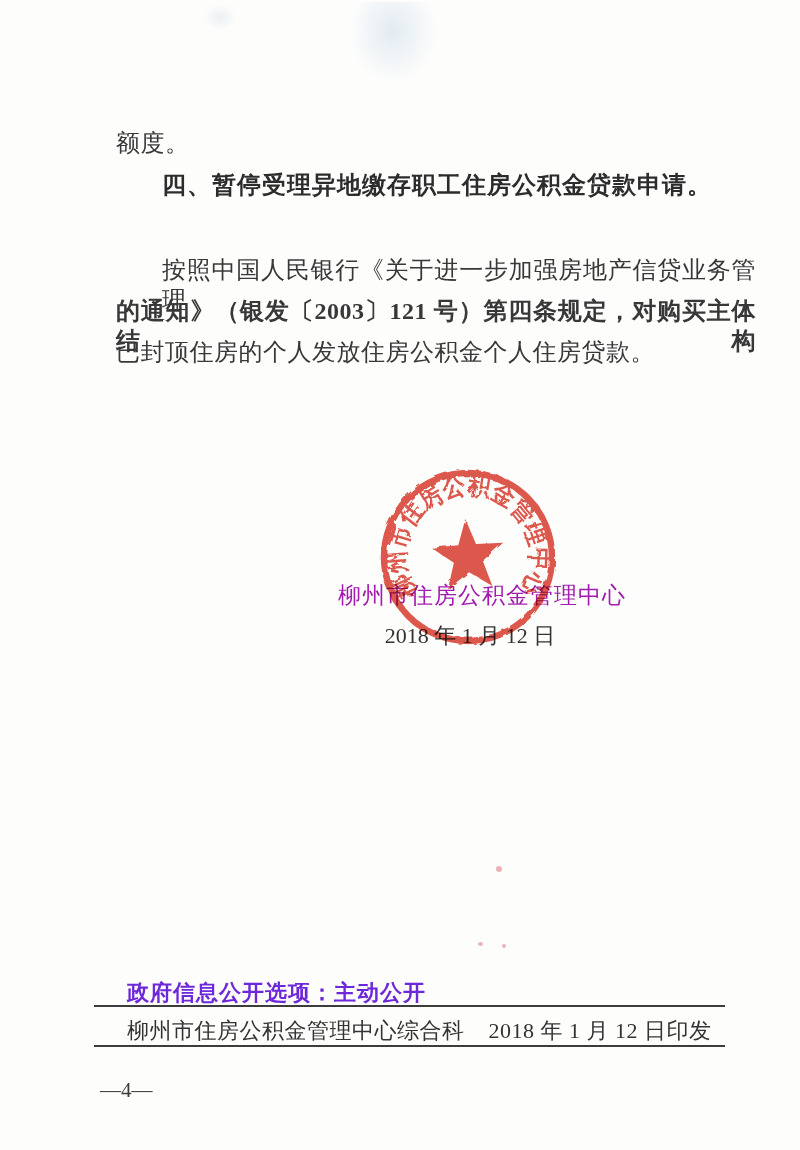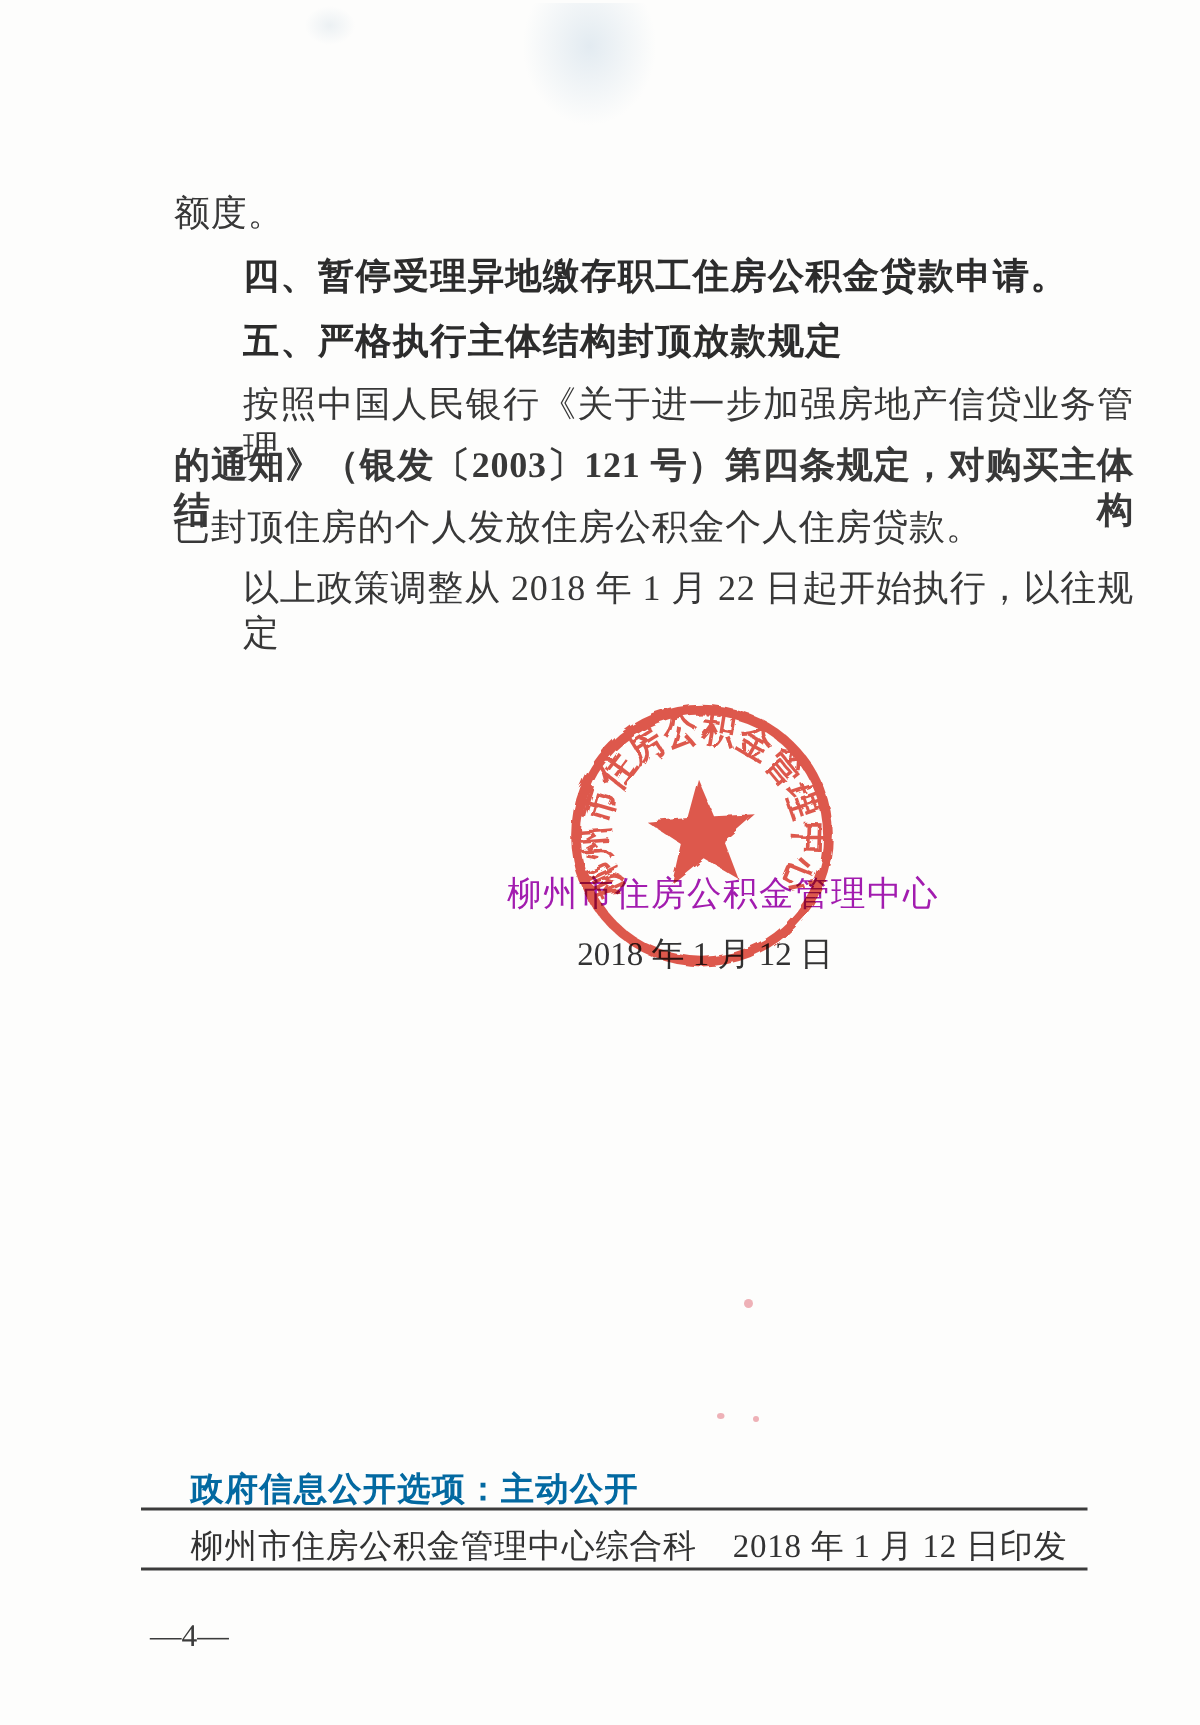--- a/index.html
+++ b/index.html
@@ -40,43 +40,41 @@
               font-size:23px; letter-spacing:1px; color:#a21caf; white-space:nowrap; }
   .sig-date { position:absolute; left:382px; top:621px; width:176px; text-align:center;
               font-size:22px; color:#333; white-space:nowrap; }
 
   
   .seal { position:absolute; left:363px; top:452px; width:210px; height:210px;
           mix-blend-mode:multiply; opacity:.92; }
 
   
   .footer-bold { position:absolute; left:127px; top:978px; font-size:22px; font-weight:bold;
-                 color:#0369a1; letter-spacing:1px; white-space:nowrap; }
+                 color:#6d28d9; letter-spacing:1px; white-space:nowrap; }
   .rule { position:absolute; left:94px; width:631px; height:2px; background:#3c3c3c; }
   .rule1 { top:1005px; } .rule2 { top:1045px; }
   .footer-issue { position:absolute; left:127px; top:1016px; font-size:22px; color:#333;
                   letter-spacing:0.5px; white-space:nowrap; }
   .footer-issue .gap { display:inline-block; width:24px; }
   .page-num { position:absolute; left:100px; top:1078px; font-size:21px; color:#3c3c3c; }
 </style>
 </head>
 <body>
 
 <div class="page">
 
   <div class="smudge s1"></div>
   <div class="smudge s2"></div>
 
   <div class="line l1">额度。</div>
   <div class="line l2 head ind">四、暂停受理异地缴存职工住房公积金贷款申请。</div>
-  <div class="line l3 head ind">五、严格执行主体结构封顶放款规定</div>
   <div class="line l4 ind just">按照中国人民银行《关于进一步加强房地产信贷业务管理</div>
   <div class="line l5 just">的通知》（银发〔2003〕121 号）第四条规定，对购买主体结构</div>
   <div class="line l6">已封顶住房的个人发放住房公积金个人住房贷款。</div>
-  <div class="line l7 ind just">以上政策调整从 2018 年 1 月 22 日起开始执行，以往规定</div>
 
   <div class="sig-org">柳州市住房公积金管理中心</div>
   <div class="sig-date">2018 年 1 月 12 日</div>
 
   <div class="seal">
     <svg width="210" height="210" viewBox="0 0 210 210">
       <defs>
         <filter id="inkRough" x="-15%" y="-15%" width="130%" height="130%">
           <feTurbulence type="fractalNoise" baseFrequency="0.11" numOctaves="2" result="n"></feTurbulence>
           <feDisplacementMap in="SourceGraphic" in2="n" scale="4"></feDisplacementMap>

